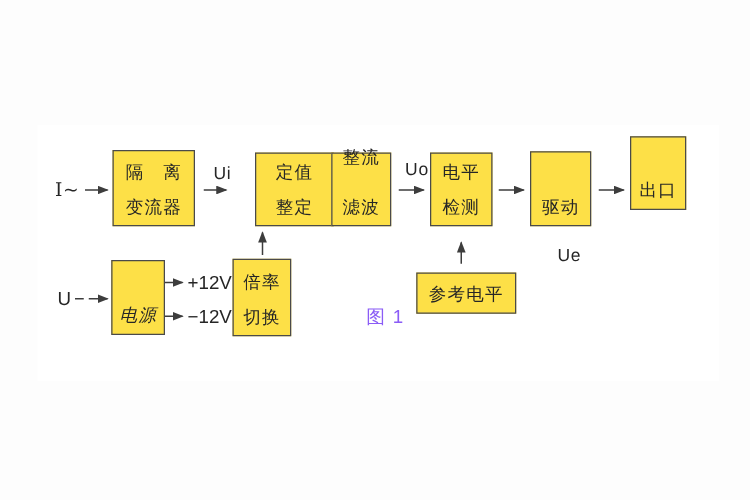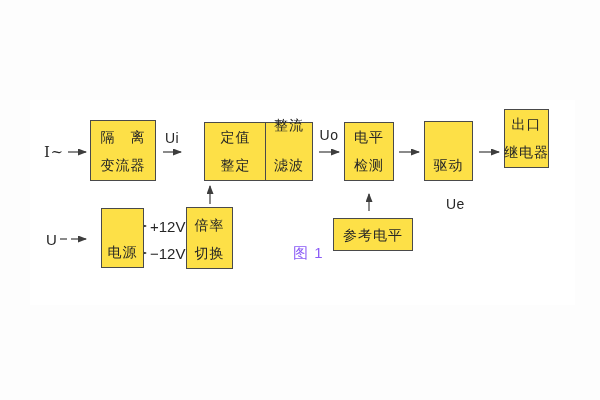--- a/index.html
+++ b/index.html
@@ -31,21 +31,21 @@
     position:absolute;
     font-size:14px;color:#262626;letter-spacing:0.5px;
     white-space:nowrap;
   }
   .sig.volt{font-size:15px;letter-spacing:0;}
   .sig.serif{font-family:"DejaVu Serif","Liberation Serif",serif;font-size:15px;}
   .caption{
     position:absolute;left:293px;top:244px;
     font-size:15px;color:#8b5cf6;letter-spacing:1px;
   }
-  .center{text-align:center;}
+  .center{text-align:right;}
   svg.wires{position:absolute;left:0;top:0;pointer-events:none;}
 </style>
 </head>
 <body>
 
 <div id="stage">
 
   <div class="panel"></div>
 
   <svg class="wires" width="600" height="400" viewBox="0 0 600 400">
@@ -89,24 +89,23 @@
     <span>电平</span>
     <span>检测</span>
   </div>
 
   <div class="box" style="left:424px;top:121px;width:49px;height:60px;">
     <span>驱动</span>
   </div>
 
   <div class="box" style="left:504px;top:109px;width:45px;height:59px;">
     <span>出口</span>
-    <span>继电器</span>
   </div>
 
-  <div class="box" style="left:101px;top:208px;width:43px;height:60px;">
+  <div class="box" style="left:89px;top:208px;width:43px;height:60px;font-style:italic;">
     <span>电源</span>
   </div>
 
   <div class="box" style="left:186px;top:207px;width:47px;height:62px;">
     <span>倍率</span>
     <span>切换</span>
   </div>
 
   <div class="box" style="left:333px;top:218px;width:80px;height:33px;">
     <span>参考电平</span>

